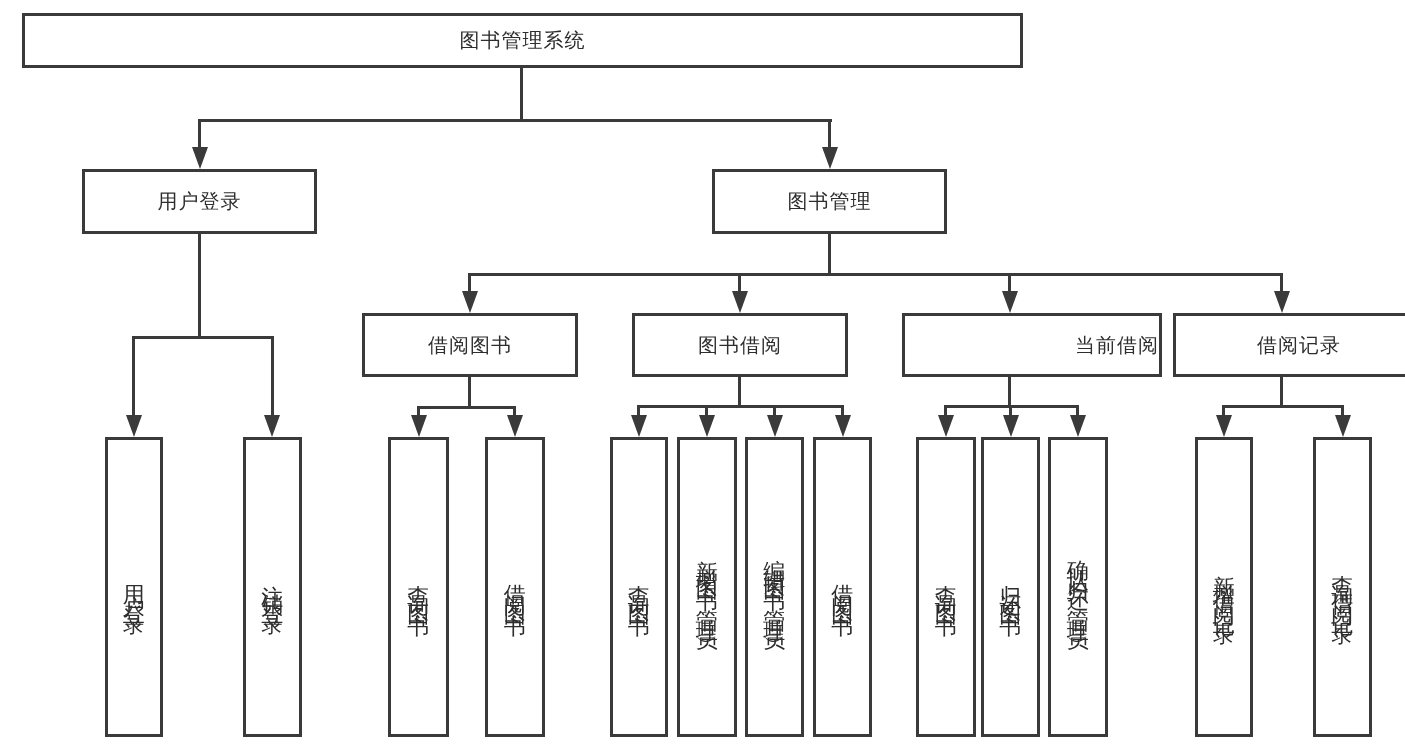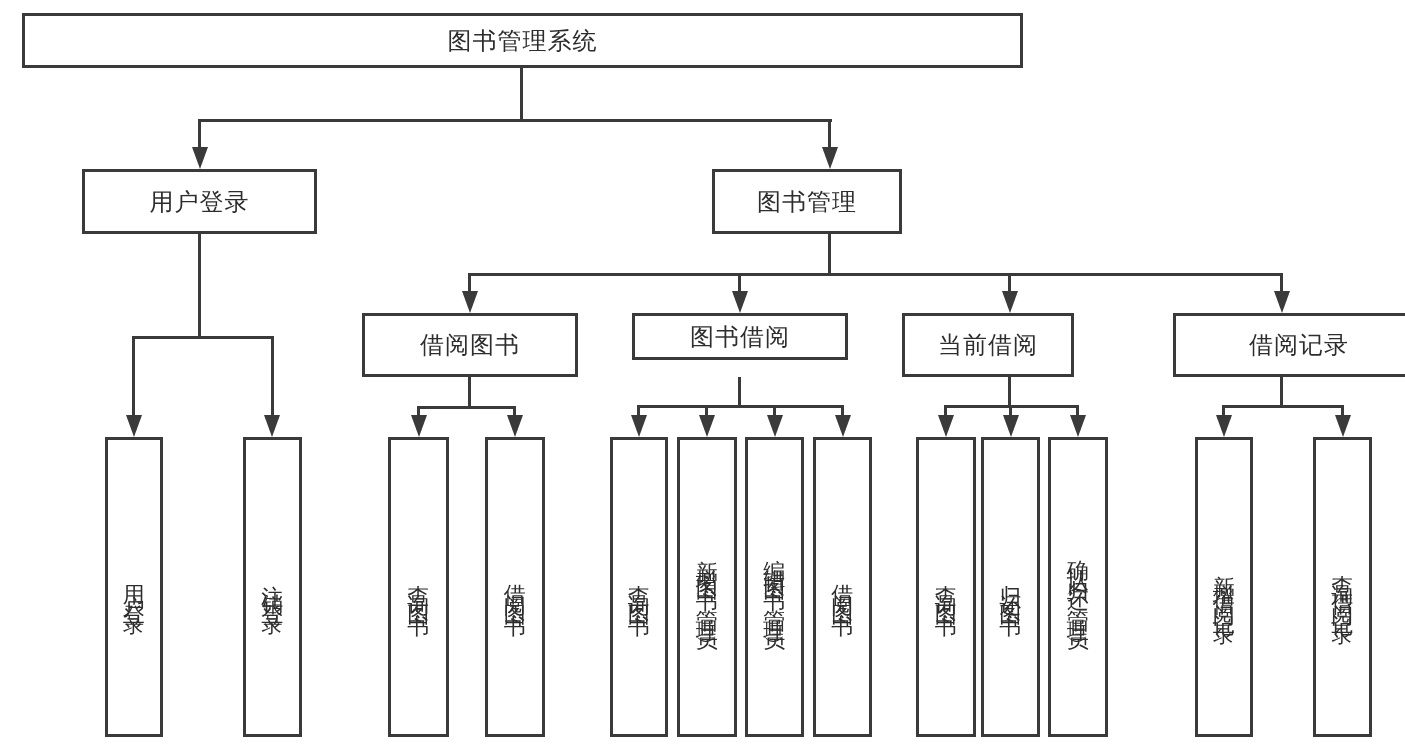--- a/index.html
+++ b/index.html
@@ -12,21 +12,21 @@
   }
   
   .node{
     position:absolute;
     box-sizing:border-box;
     border:3px solid #3a3a3a;
     background:#ffffff;
     display:flex;align-items:center;justify-content:center;
     color:#2d2d2d;
   }
-  .hbox{font-size:24px;letter-spacing:1px;}
+  .hbox{font-size:20px;letter-spacing:1px;}
   .vbox{top:437px;height:300px;}
   .vbox span{
     writing-mode:vertical-rl;
     font-size:22px;
     letter-spacing:10px;
     line-height:1.15;
     white-space:nowrap;
   }
   
   .v{position:absolute;width:3px;background:#3a3a3a;}
@@ -51,31 +51,31 @@
 
 <div class="canvas">
 
   <div class="node hbox" style="left:22px;top:13px;width:1001px;height:55px;">
     <span>图书管理系统</span>
   </div>
 
   <div class="node hbox" style="left:82px;top:169px;width:235px;height:65px;">
     <span>用户登录</span>
   </div>
-  <div class="node hbox" style="left:712px;top:169px;width:190px;height:65px;">
+  <div class="node hbox" style="left:712px;top:169px;width:235px;height:65px;">
     <span>图书管理</span>
   </div>
 
   <div class="node hbox" style="left:362px;top:313px;width:216px;height:64px;">
     <span>借阅图书</span>
   </div>
-  <div class="node hbox" style="left:632px;top:313px;width:216px;height:47px;">
+  <div class="node hbox" style="left:632px;top:313px;width:216px;height:64px;">
     <span>图书借阅</span>
   </div>
-  <div class="node hbox" style="left:902px;top:313px;width:172px;height:64px;">
+  <div class="node hbox" style="left:902px;top:313px;width:260px;height:64px;justify-content:flex-end;">
     <span>当前借阅</span>
   </div>
   <div class="node hbox" style="left:1173px;top:313px;width:252px;height:64px;">
     <span>借阅记录</span>
   </div>
 
   <div class="node vbox" style="left:105px;width:58px;">
     <span>用户登录</span>
   </div>
   <div class="node vbox" style="left:243px;width:59px;">

